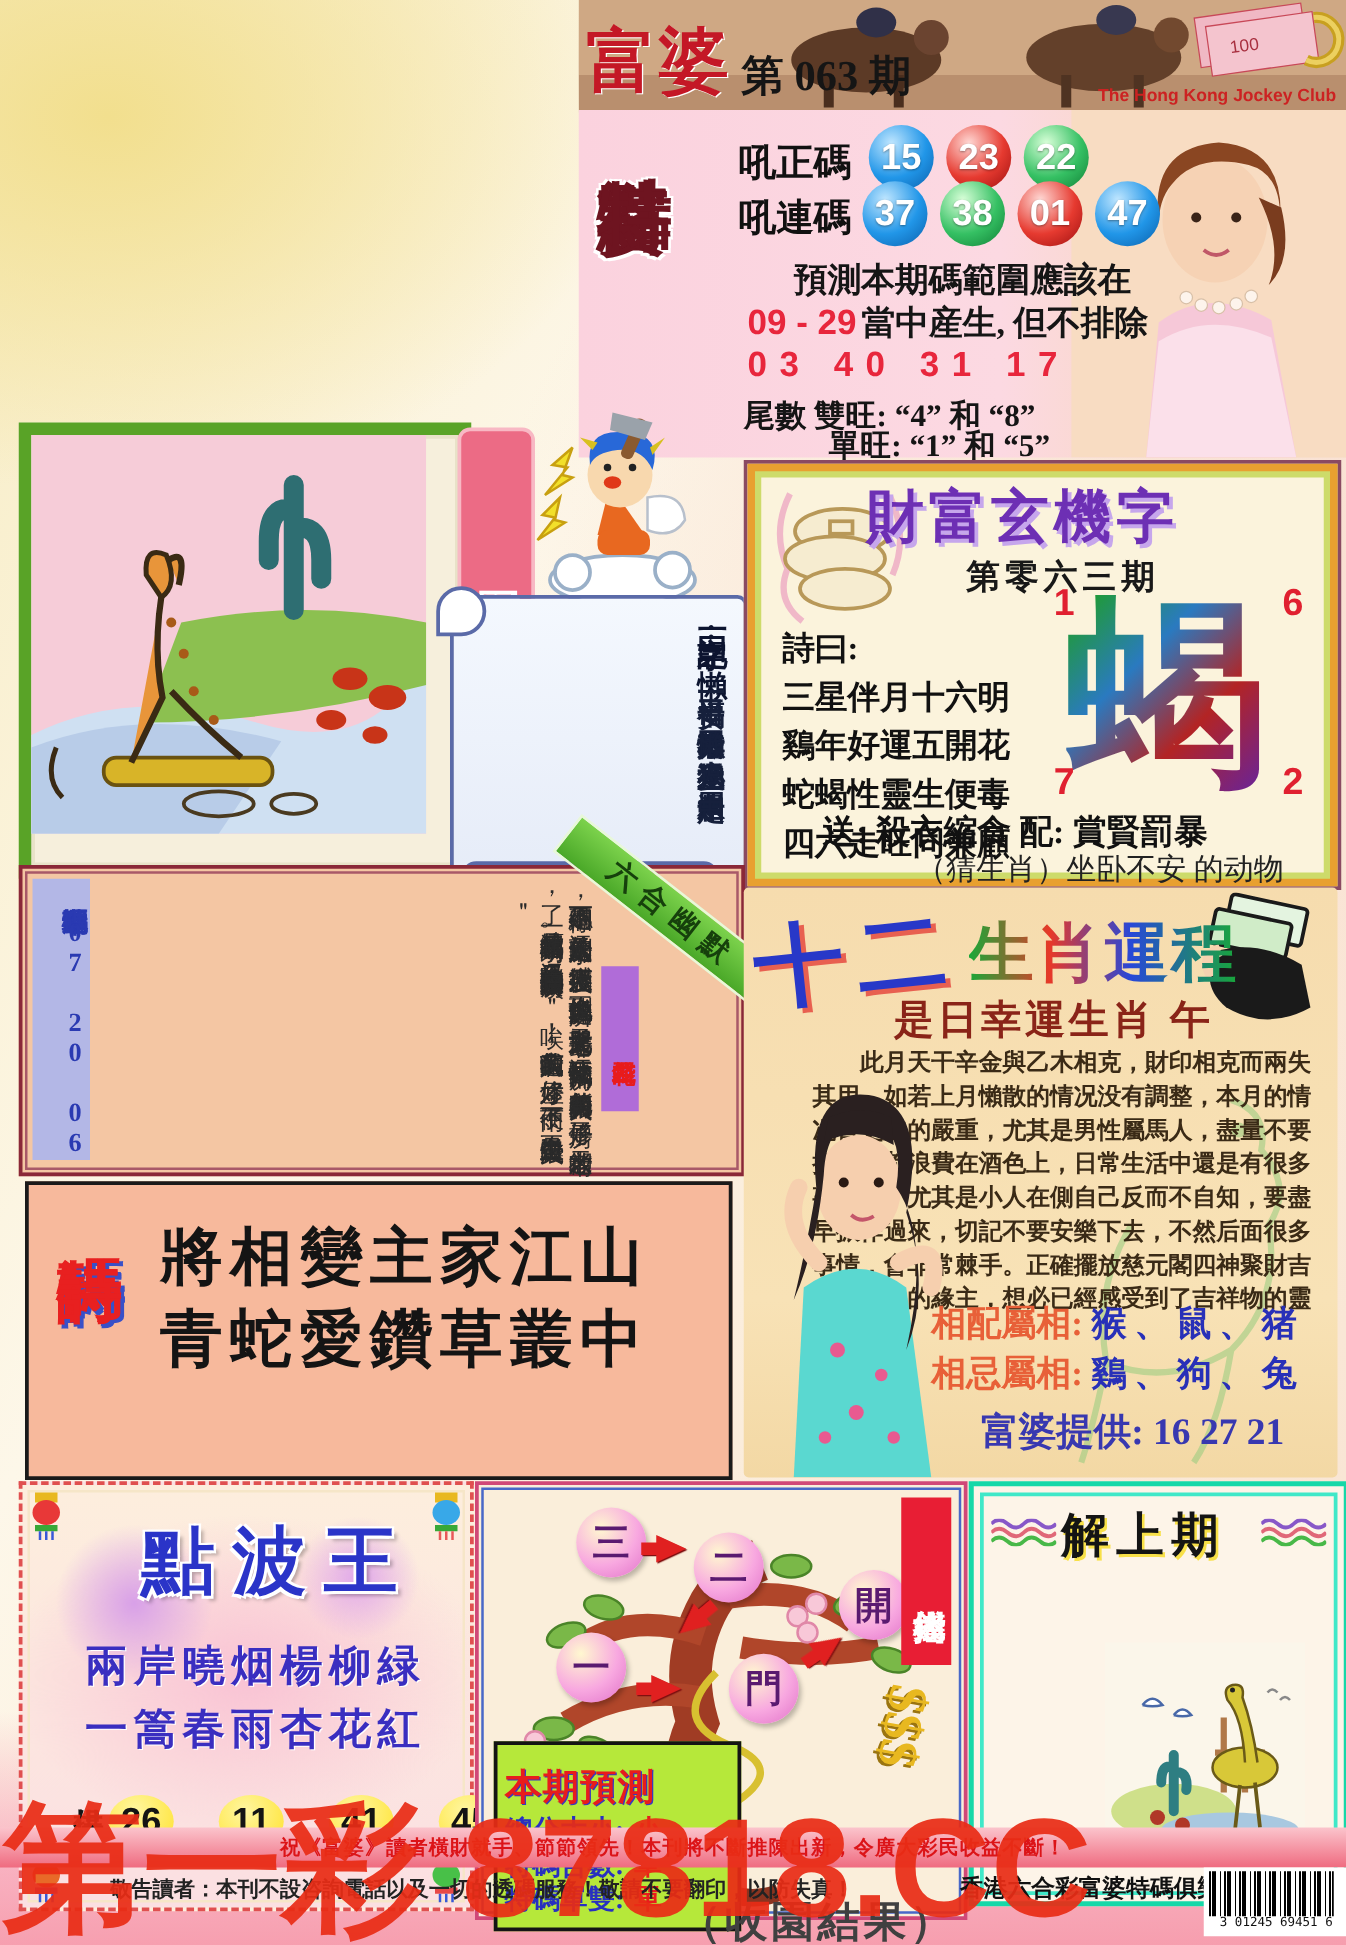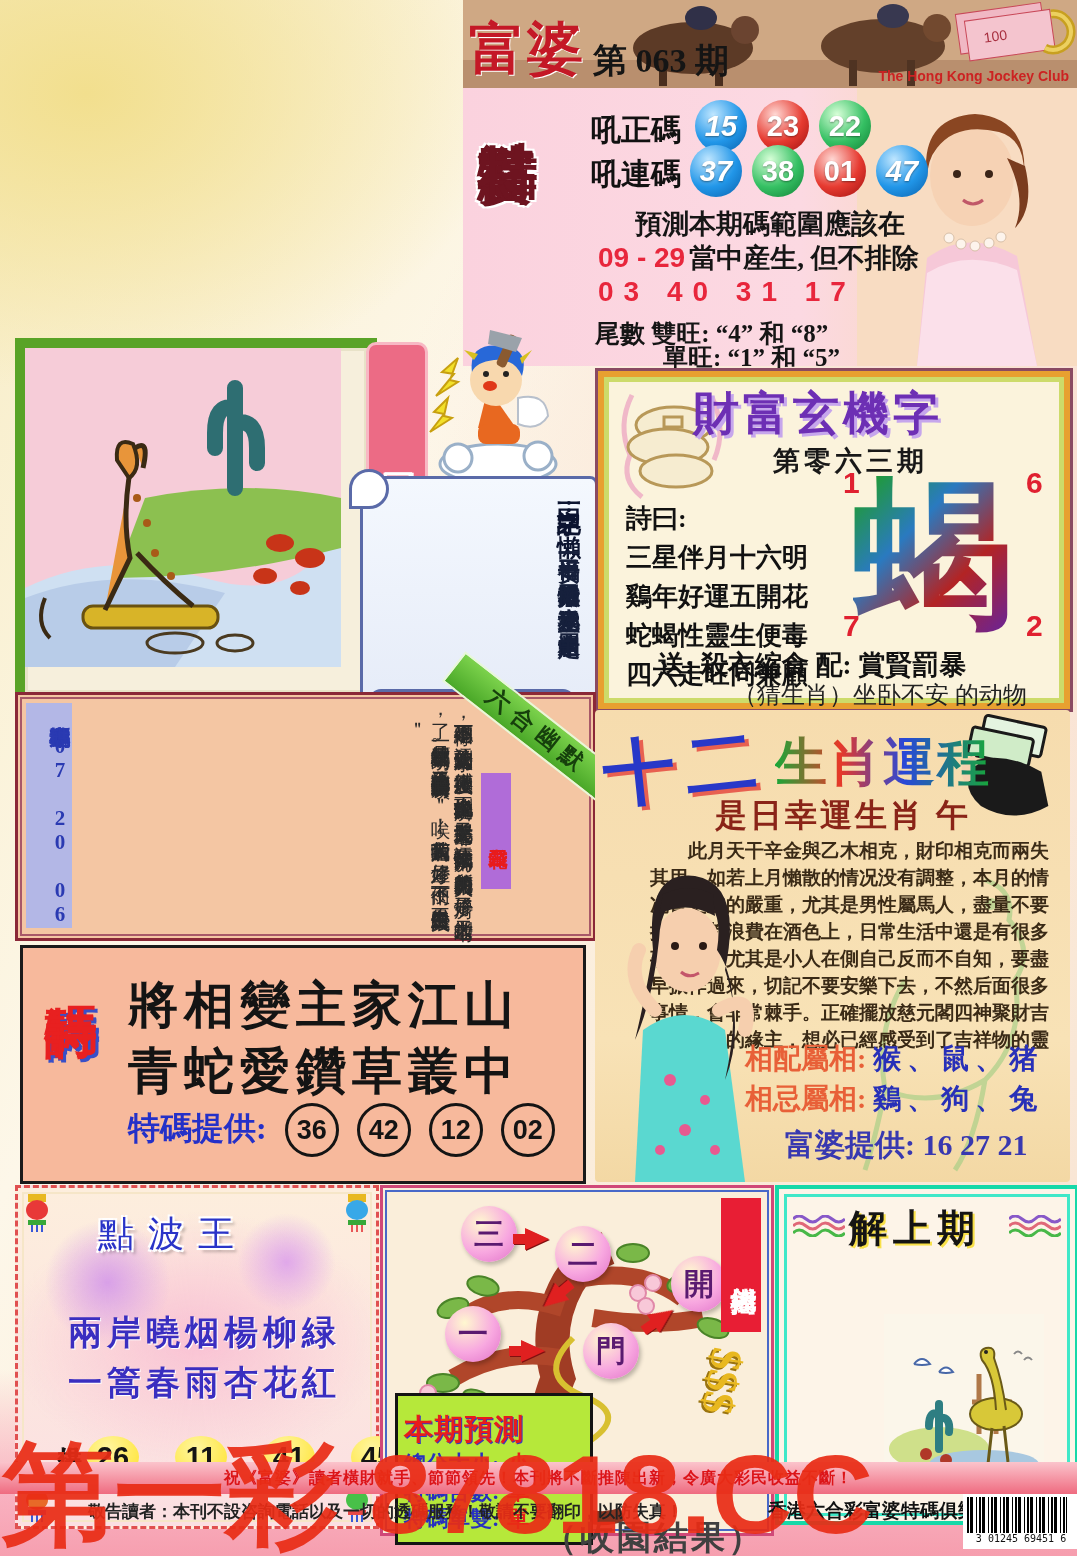--- a/index.html
+++ b/index.html
@@ -17,21 +17,21 @@
   .banner-title{left:6px;top:12px;font-size:56px;font-weight:bold;color:#c41826;letter-spacing:2px;text-shadow:1px 1px 0 #fff;}
   .banner-issue{left:130px;top:38px;font-size:34px;font-weight:bold;color:#151515;}
   .banner-club{right:8px;bottom:4px;font-size:14px;font-weight:bold;color:#cc2222;font-family:"Liberation Sans",sans-serif;}
   
   .toppanel{left:463px;top:88px;width:614px;height:278px;background:linear-gradient(90deg,#fbd2de 0%,#fcd9e2 55%,#f9d8c8 75%,#f6ddc5 100%);overflow:visible;}
   .fp-title{left:12px;top:6px;height:300px;font-size:60px;font-weight:bold;color:#6e1420;line-height:1.08;
     text-shadow:-2px -2px 0 #fff,2px -2px 0 #fff,-2px 2px 0 #fff,2px 2px 0 #fff;z-index:5;}
   .rowlab{font-size:30px;font-weight:bold;color:#111;}
   .ball{display:inline-flex;align-items:center;justify-content:center;width:52px;height:52px;border-radius:50%;
     color:#fff;font-size:29px;font-weight:bold;font-family:"Liberation Sans",sans-serif;text-shadow:0 1px 2px rgba(0,0,0,.4);}
-  .b-blue{background:radial-gradient(circle at 35% 28%,#bfe6ff,#2196e8 55%,#0a5faa);font-style:italic;}
+  .b-blue{background:radial-gradient(circle at 35% 28%,#bfe6ff,#2196e8 55%,#0a5faa);}
   .b-red{background:radial-gradient(circle at 35% 28%,#ffd8d4,#e63a30 55%,#9c0f0f);}
   .b-green{background:radial-gradient(circle at 35% 28%,#d8ffd8,#35c063 55%,#0f7d34);}
   .predict{color:#151515;font-size:27px;font-weight:bold;}
   .rednum{color:#e8263c;font-family:"Liberation Sans",sans-serif;font-weight:bold;}
   .tails{font-size:25px;font-weight:bold;color:#151515;line-height:1.45;}
   
   .tframe{left:15px;top:338px;width:342px;height:345px;background:#f6efdc;border:10px solid #59a327;box-shadow:0 0 0 3px #e8e2c8 inset;}
   .tlabel{left:366px;top:342px;width:56px;height:178px;background:#ec6b85;border:3px solid #f8b8c4;border-radius:10px;
     color:#fff;font-size:36px;font-weight:bold;text-align:center;padding-top:10px;line-height:1.45;}
   .scroll{left:360px;top:476px;width:232px;height:222px;background:linear-gradient(180deg,#f4f8fe,#e6ecf8);border:3px solid #5a6aa8;border-radius:8px;}
@@ -73,21 +73,21 @@
   .zod-match .lab{color:#e86038;}
   .zod-match .val{color:#2830b8;letter-spacing:6px;}
   .zod-prov{left:190px;top:415px;font-size:30px;font-weight:bold;color:#3838b0;}
   
   .dianbo{left:15px;top:1185px;width:358px;height:338px;background:
     radial-gradient(circle 70px at 75% 22%,#e0a8ea 0%,rgba(224,168,234,0) 70%),
     radial-gradient(circle 90px at 25% 28%,#d8a0e8 0%,rgba(216,160,232,0) 70%),
     radial-gradient(ellipse 240px 160px at 50% 45%,#f9c2d4 0%,rgba(249,194,212,0) 80%),
     linear-gradient(180deg,#fdeedd,#fbdfe2);
     border:3px dashed #e05050;outline:2px solid #f6e6c8;outline-offset:-9px;}
-  .db-title{left:80px;top:22px;font-size:36px;font-weight:normal;color:#2a34c8;letter-spacing:14px;
+  .db-title{left:95px;top:22px;font-size:59px;font-weight:bold;color:#2a34c8;letter-spacing:14px;
     text-shadow:-2px -2px 0 #fff,2px -2px 0 #fff,-2px 2px 0 #fff,2px 2px 0 #fff,4px 4px 3px rgba(0,0,0,.25);}
   .db-line{left:50px;font-size:34px;font-weight:bold;color:#3a2ec0;letter-spacing:5px;text-shadow:1px 1px 0 #fff;}
   .db-prov{left:36px;top:240px;height:90px;font-size:24px;font-weight:bold;color:#141414;}
   .oval{display:inline-flex;align-items:center;justify-content:center;width:52px;height:42px;border-radius:50%;background:radial-gradient(circle at 40% 30%,#fff6a0,#ffe22e);color:#141414;font-size:29px;font-weight:bold;font-family:"Liberation Sans",sans-serif;margin-left:3px;}
   .lantern{width:26px;height:40px;}
   
   .mtree{left:380px;top:1185px;width:388px;height:345px;background:#faeeda;border:3px solid #d04878;outline:2px solid #4868c8;outline-offset:-7px;}
   .mt-label{right:10px;top:10px;width:40px;height:128px;background:#e81e34;color:#fff;font-size:26px;font-weight:bold;text-align:center;padding-top:6px;line-height:1.35;}
   .fruit{position:absolute;width:56px;height:56px;border-radius:50%;background:radial-gradient(circle at 35% 30%,#fff8d0,#f8a8e0 55%,#e070c8);display:flex;align-items:center;justify-content:center;font-size:30px;font-weight:bold;color:#5a1a70;box-shadow:2px 3px 4px rgba(0,0,0,.25);}
   .arrow{position:absolute;width:0;height:0;border-top:11px solid transparent;border-bottom:11px solid transparent;border-left:24px solid #e02020;filter:drop-shadow(1px 1px 0 #801010);}
@@ -279,27 +279,20 @@
     <div class="abs vtxt lucky">本期幸運號碼 07 20 06</div>
     <div class="abs vtxt article">雨總是下個不停，迂公的房子到處漏水，床鋪一夜搬遷幾次，也找不到一塊幹燥的處所。妻子兒女咒駡起老天爺。迂公忙找來瓦匠修補漏房，所花的勞力和費用很大。修好了房子，老天卻放晴了，連續一個月都是雲氣晴朗。迂公天天早晚躺在床上仰看新修的房頂長嘆：＂唉！我這命苦的人啊，才修好屋，便不下雨了，豈不是白白浪費了工錢！＂</div>
     <div class="abs vtxt wstrip">白花工錢</div>
     <div class="abs ribbon">六合幽默</div>
   </div>
 
   <div class="abs specbox">
     <div class="abs vtxt spectitle">特碼詩</div>
     <div class="abs specline" style="top:24px;">將相變主家江山</div>
     <div class="abs specline" style="top:90px;">青蛇愛鑽草叢中</div>
-    <div class="abs specprov">
-      <span>特碼提供:</span>
-      <span class="cnum">36</span>
-      <span class="cnum">42</span>
-      <span class="cnum">12</span>
-      <span class="cnum">02</span>
-    </div>
   </div>
 
   <div class="abs zodiac">
     <svg style="position:absolute;left:190px;top:150px;opacity:.55;" width="260" height="320" viewBox="0 0 260 320">
       <path d="M200 20 Q230 30 224 60 Q250 90 230 120 Q240 180 200 220 Q190 280 170 310 M120 120 Q90 170 100 230 Q90 280 80 310 M100 230 Q150 250 200 220" fill="none" stroke="#96cc7e" stroke-width="5"></path>
       <circle cx="206" cy="44" r="6" fill="#96cc7e"></circle>
     </svg>
     <svg style="position:absolute;right:6px;top:4px;" width="120" height="120" viewBox="0 0 120 120">
       <g transform="rotate(12 60 60)">
         <rect x="30" y="6" width="62" height="30" rx="3" fill="#e4f4e0" stroke="#1a1a1a" stroke-width="3"></rect>

